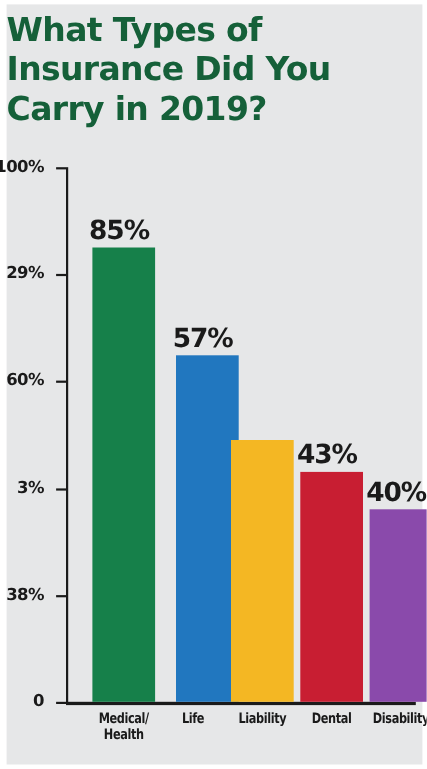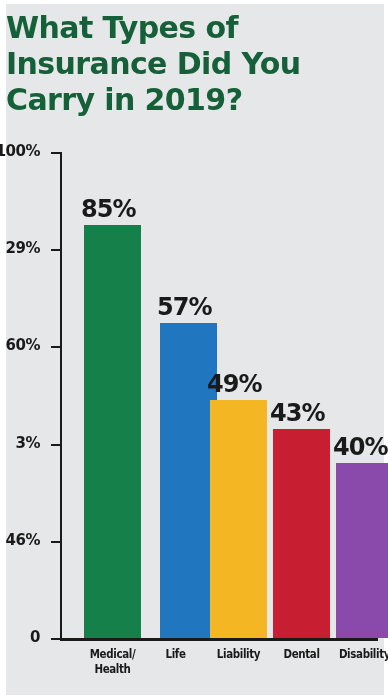--- a/index.html
+++ b/index.html
@@ -149,21 +149,21 @@
       <div id="axis-y-line"></div>
       <div id="axis-x-line"></div>
 
       <div id="y-ticks">
           <div class="y-tick-wrap" style="top: 486px;">
             <div class="y-tick"></div>
             <div class="y-tick-label">0</div>
           </div>
           <div class="y-tick-wrap" style="top: 388.8px;">
             <div class="y-tick"></div>
-            <div class="y-tick-label">46%</div>
+            <div class="y-tick-label">38%</div>
           </div>
           <div class="y-tick-wrap" style="top: 291.6px;">
             <div class="y-tick"></div>
             <div class="y-tick-label">3%</div>
           </div>
           <div class="y-tick-wrap" style="top: 194.4px;">
             <div class="y-tick"></div>
             <div class="y-tick-label">60%</div>
           </div>
           <div class="y-tick-wrap" style="top: 97.2px;">
@@ -180,21 +180,20 @@
           <div class="bar" style="left: 24px; width: 57px; height: 413.1px;">
             <div class="bar-rect" style="background: rgb(22, 128, 74);"></div>
             <div class="bar-value">85%</div>
           </div>
           <div class="bar" style="left: 100px; width: 57px; height: 315px;">
             <div class="bar-rect" style="background: rgb(33, 119, 191);"></div>
             <div class="bar-value">57%</div>
           </div>
           <div class="bar" style="left: 150px; width: 57px; height: 238.14px;">
             <div class="bar-rect" style="background: rgb(244, 183, 35);"></div>
-            <div class="bar-value">49%</div>
           </div>
           <div class="bar" style="left: 213px; width: 57px; height: 208.98px;">
             <div class="bar-rect" style="background: rgb(200, 30, 50);"></div>
             <div class="bar-value">43%</div>
           </div>
           <div class="bar" style="left: 276px; width: 57px; height: 174.96px;">
             <div class="bar-rect" style="background: rgb(138, 74, 171);"></div>
             <div class="bar-value">40%</div>
           </div>
         </div>

